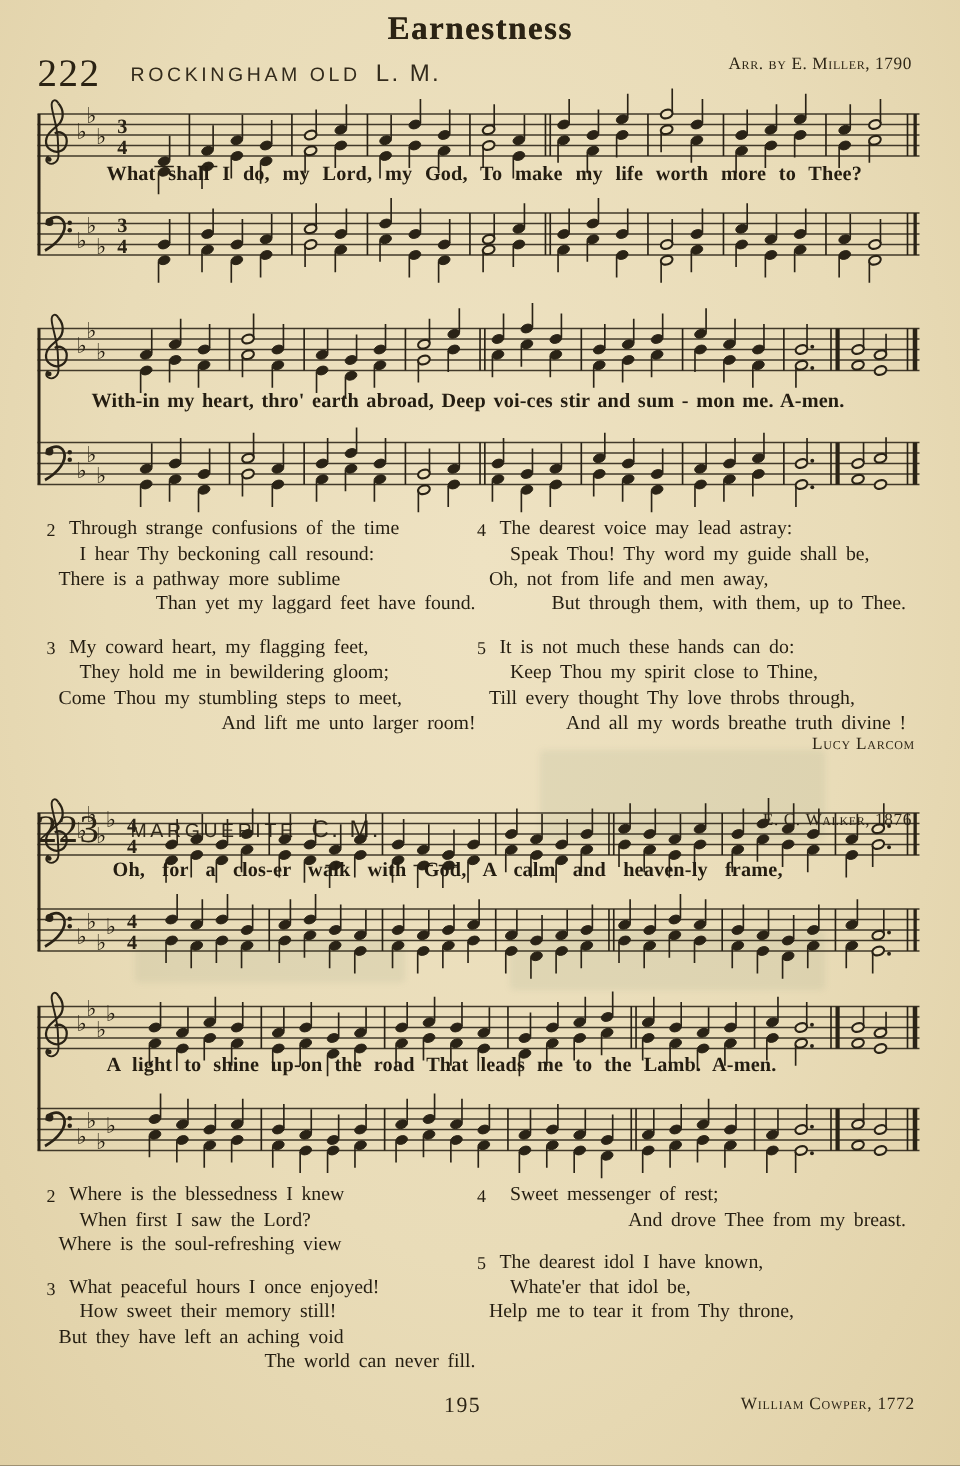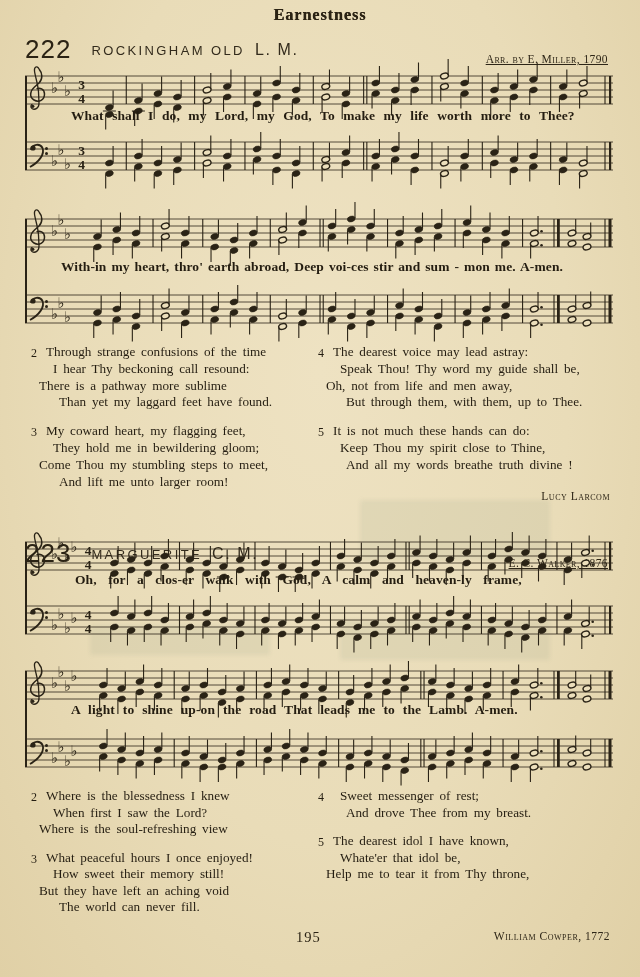--- a/index.html
+++ b/index.html
@@ -7,29 +7,29 @@
     position:relative;width:640px;height:977px;margin:0 auto;
     background:radial-gradient(ellipse at 50% 38%, #eee2c2 0%, #e9dcb8 55%, #e0d0a6 100%);
     font-family:"Liberation Serif", serif;
     color:#272015;
     overflow:hidden;
   }
   .abs{position:absolute;}
   
   .section-title{
     left:0;right:0;top:6px;text-align:center;
-    font-size:16px;font-weight:700;letter-spacing:1px;color:#2b2314;
+    font-size:22px;font-weight:700;letter-spacing:1px;color:#2b2314;
     text-shadow:0.3px 0 0 #2b2314;
   }
   
   .hymn-head{left:25px;right:30px;height:26px;}
-  .hymn-number{font-family:Liberation Sans, sans-serif;font-size:26px;line-height:26px;letter-spacing:1px;color:#2b2314;}
+  .hymn-number{font-family:Liberation Serif, serif;font-size:26px;line-height:26px;letter-spacing:1px;color:#2b2314;}
   .hymn-tune{font-family:"Liberation Sans",sans-serif;font-size:13px;letter-spacing:2.4px;margin-left:20px;color:#332b1c;position:relative;top:-3px;}
   .hymn-meter{font-family:"Liberation Sans",sans-serif;font-size:16px;letter-spacing:1.6px;margin-left:10px;color:#332b1c;position:relative;top:-3px;}
-  .hymn-credit{position:absolute;right:2px;top:17px;font-size:11.5px;font-variant:small-caps;letter-spacing:0.4px;color:#2e2617;text-decoration:underline;}
+  .hymn-credit{position:absolute;right:2px;top:1px;font-size:11.5px;font-variant:small-caps;letter-spacing:0.4px;color:#2e2617;}
   
   svg.sysvg{position:absolute;left:25px;width:588px;height:56px;overflow:visible;display:block;}
   .grand-rule{position:absolute;left:25px;width:1.6px;background:#2a2316;}
   
   .lyric{
     left:25px;width:588px;height:17px;white-space:nowrap;
     font-size:13.5px;font-weight:700;color:#241d11;letter-spacing:0.1px;
   }
   .lyric-0{padding-left:46px;word-spacing:5px;}
   .lyric-1{padding-left:36px;word-spacing:1.5px;}
@@ -38,21 +38,21 @@
   
   .verses{width:292px;font-size:13.2px;color:#241d11;word-spacing:2.5px;}
   .v222{line-height:16.8px;}
   .v223{line-height:16.5px;}
   .verse{position:relative;margin-bottom:12px;}
   .vnum{position:absolute;left:6px;top:1px;font-size:12px;}
   .vl{white-space:nowrap;}
   .vl.l0{padding-left:21px;}
   .vl.l1{padding-left:28px;}
   .vl.l2{padding-left:14px;}
-  .vl.l3{padding-left:34px;}
+  .vl.l3{padding-left:34px;text-align:right;}
   .author{position:absolute;right:30px;font-size:11.5px;font-variant:small-caps;letter-spacing:0.5px;color:#2e2617;}
   .page-number{position:absolute;left:296px;font-size:14.5px;color:#2b2314;letter-spacing:1px;}
   
   .ghost{position:absolute;background:rgba(115,140,105,0.10);filter:blur(2px);border-radius:3px;}
 </style>
 </head>
 <body>
 
 <div class="page">
 
@@ -560,20 +560,21 @@
       <span class="vnum">4</span>
       <div class="vl l0">The dearest voice may lead astray:</div>
       <div class="vl l1">Speak Thou! Thy word my guide shall be,</div>
       <div class="vl l2">Oh, not from life and men away,</div>
       <div class="vl l3">But through them, with them, up to Thee.</div>
     </div>
     <div class="verse">
       <span class="vnum">5</span>
       <div class="vl l0">It is not much these hands can do:</div>
       <div class="vl l1">Keep Thou my spirit close to Thine,</div>
+      <div class="vl l2">Till every thought Thy love throbs through,</div>
       <div class="vl l3">And all my words breathe truth divine !</div>
     </div>
   </div>
   <div class="author" style="top:490px;">Lucy Larcom</div>
 
   <div class="abs hymn-head" style="top:504px;margin-top:36px;">
     <span class="hymn-number">223</span><span class="hymn-tune">MARGUERITE</span><span class="hymn-meter">C. M.</span>
     <span class="hymn-credit">E. C. Walker, 1876</span>
   </div>
 

